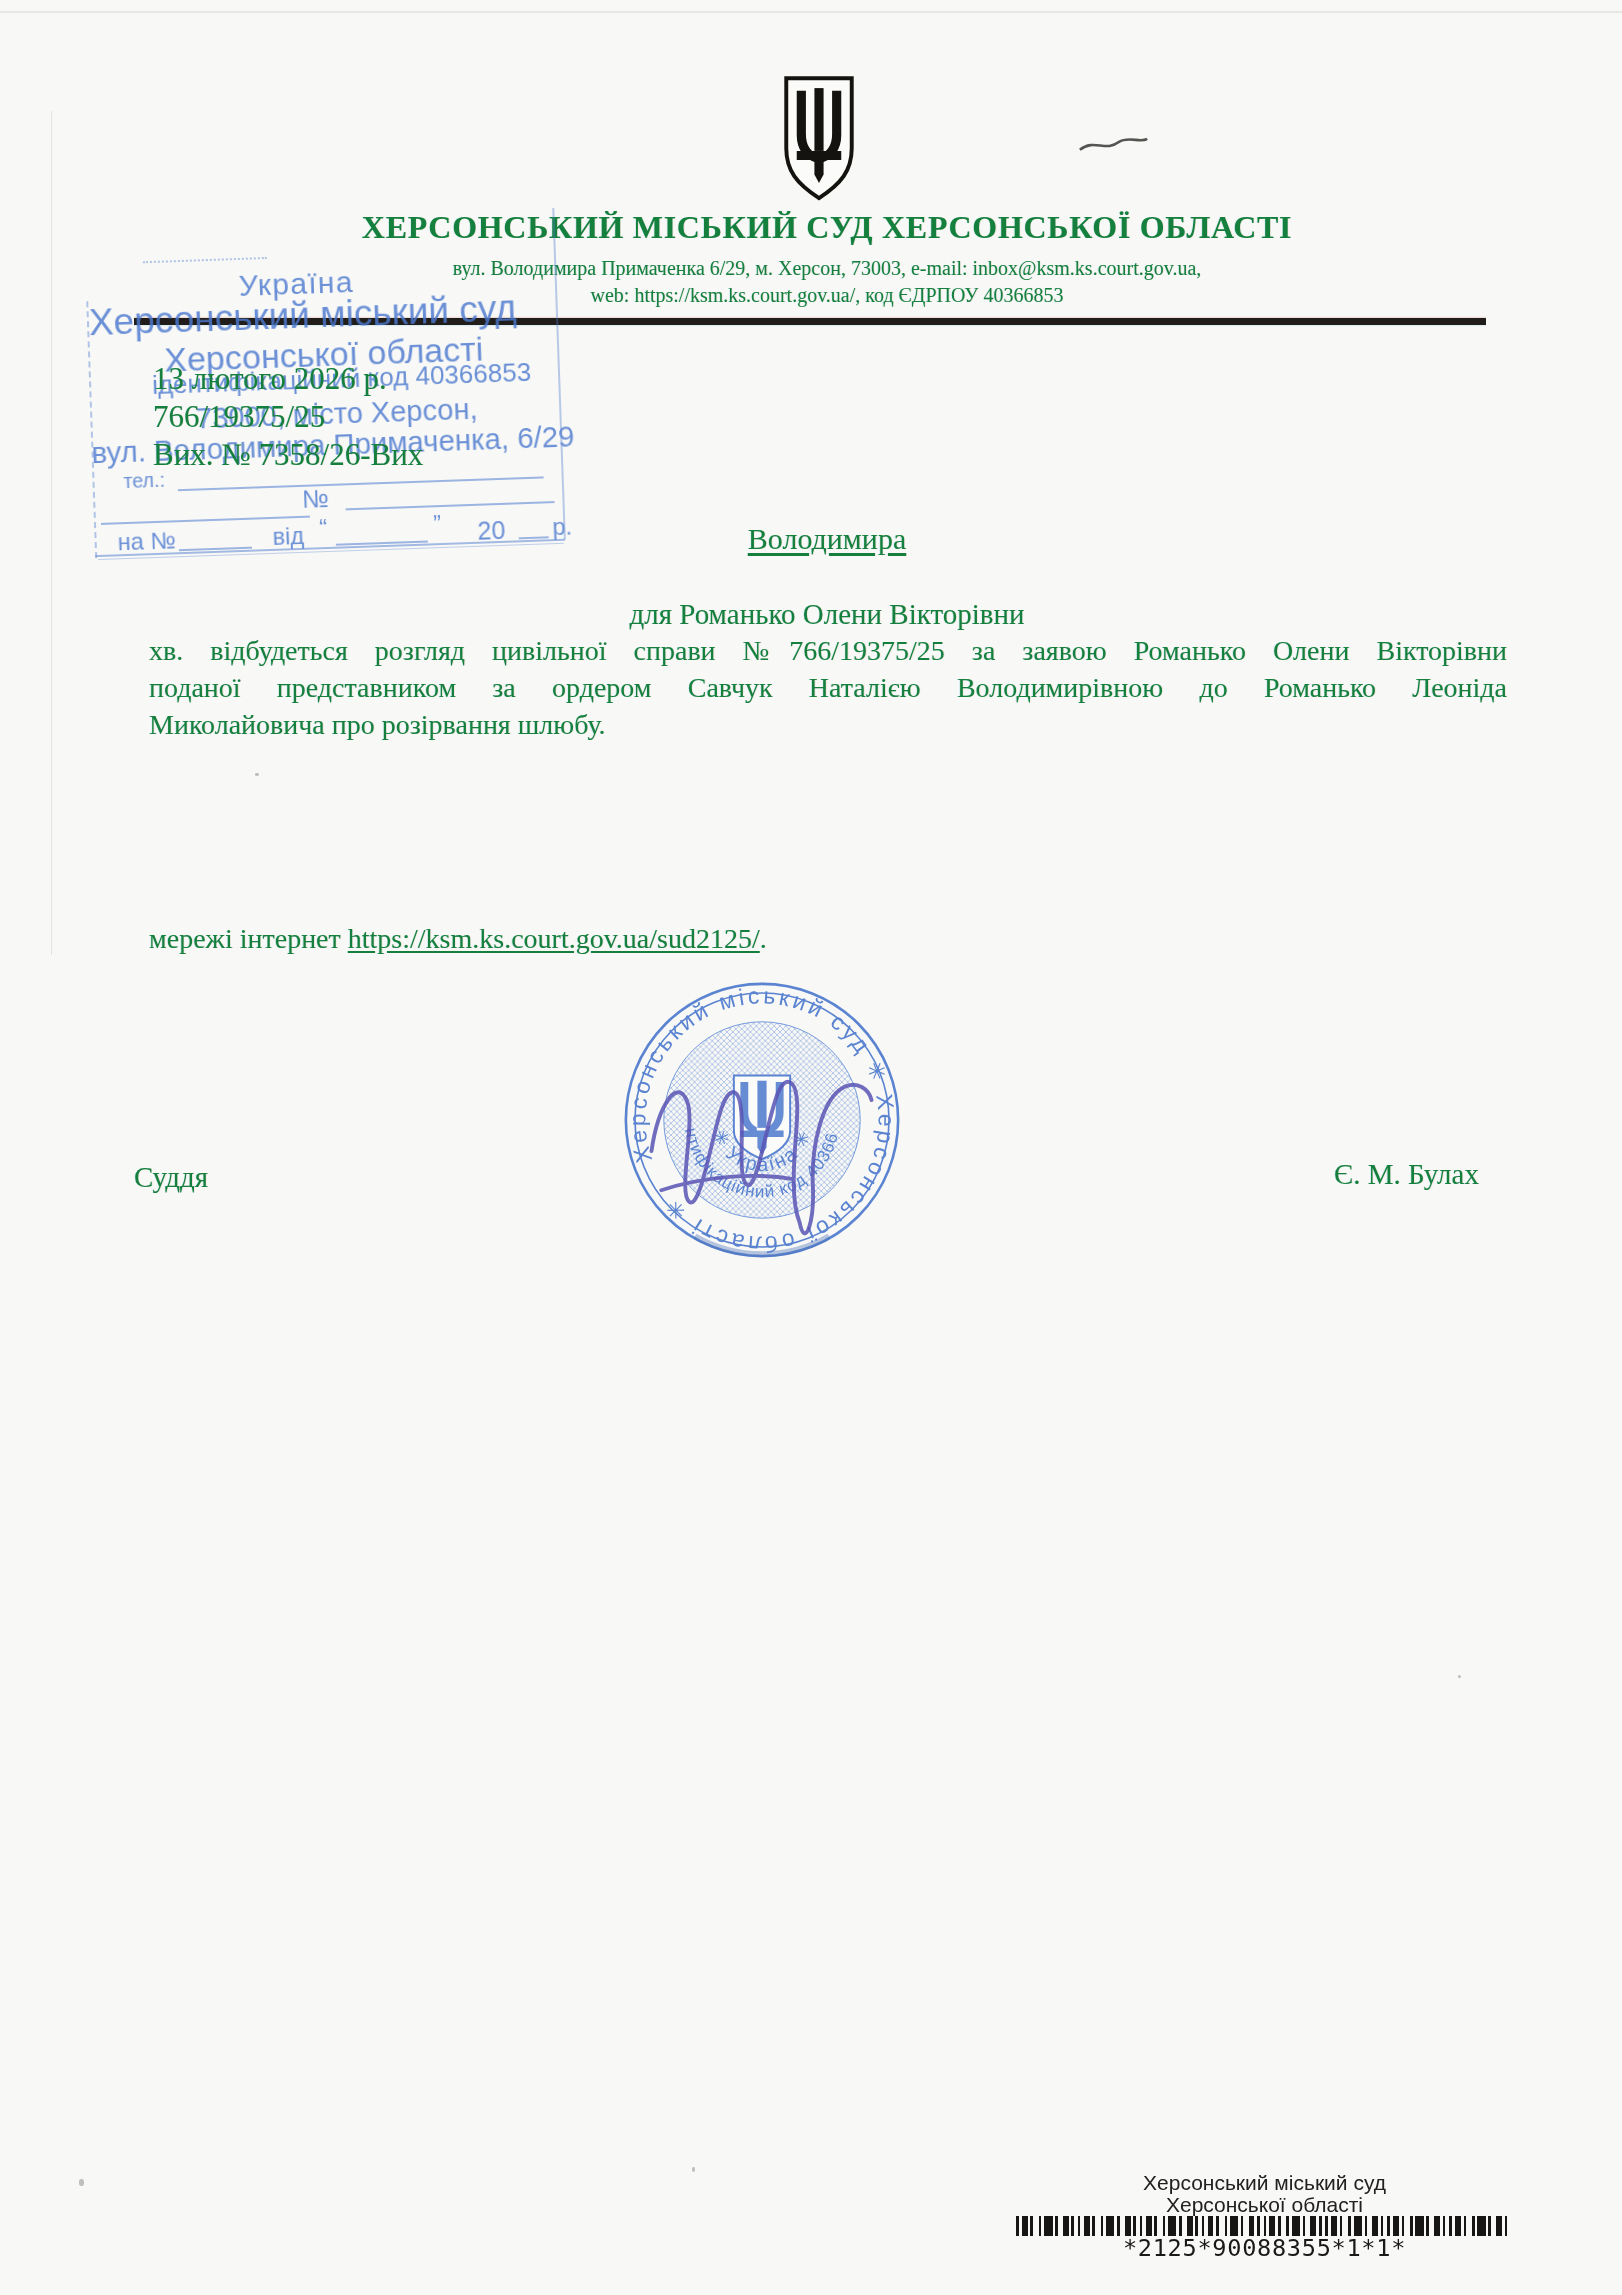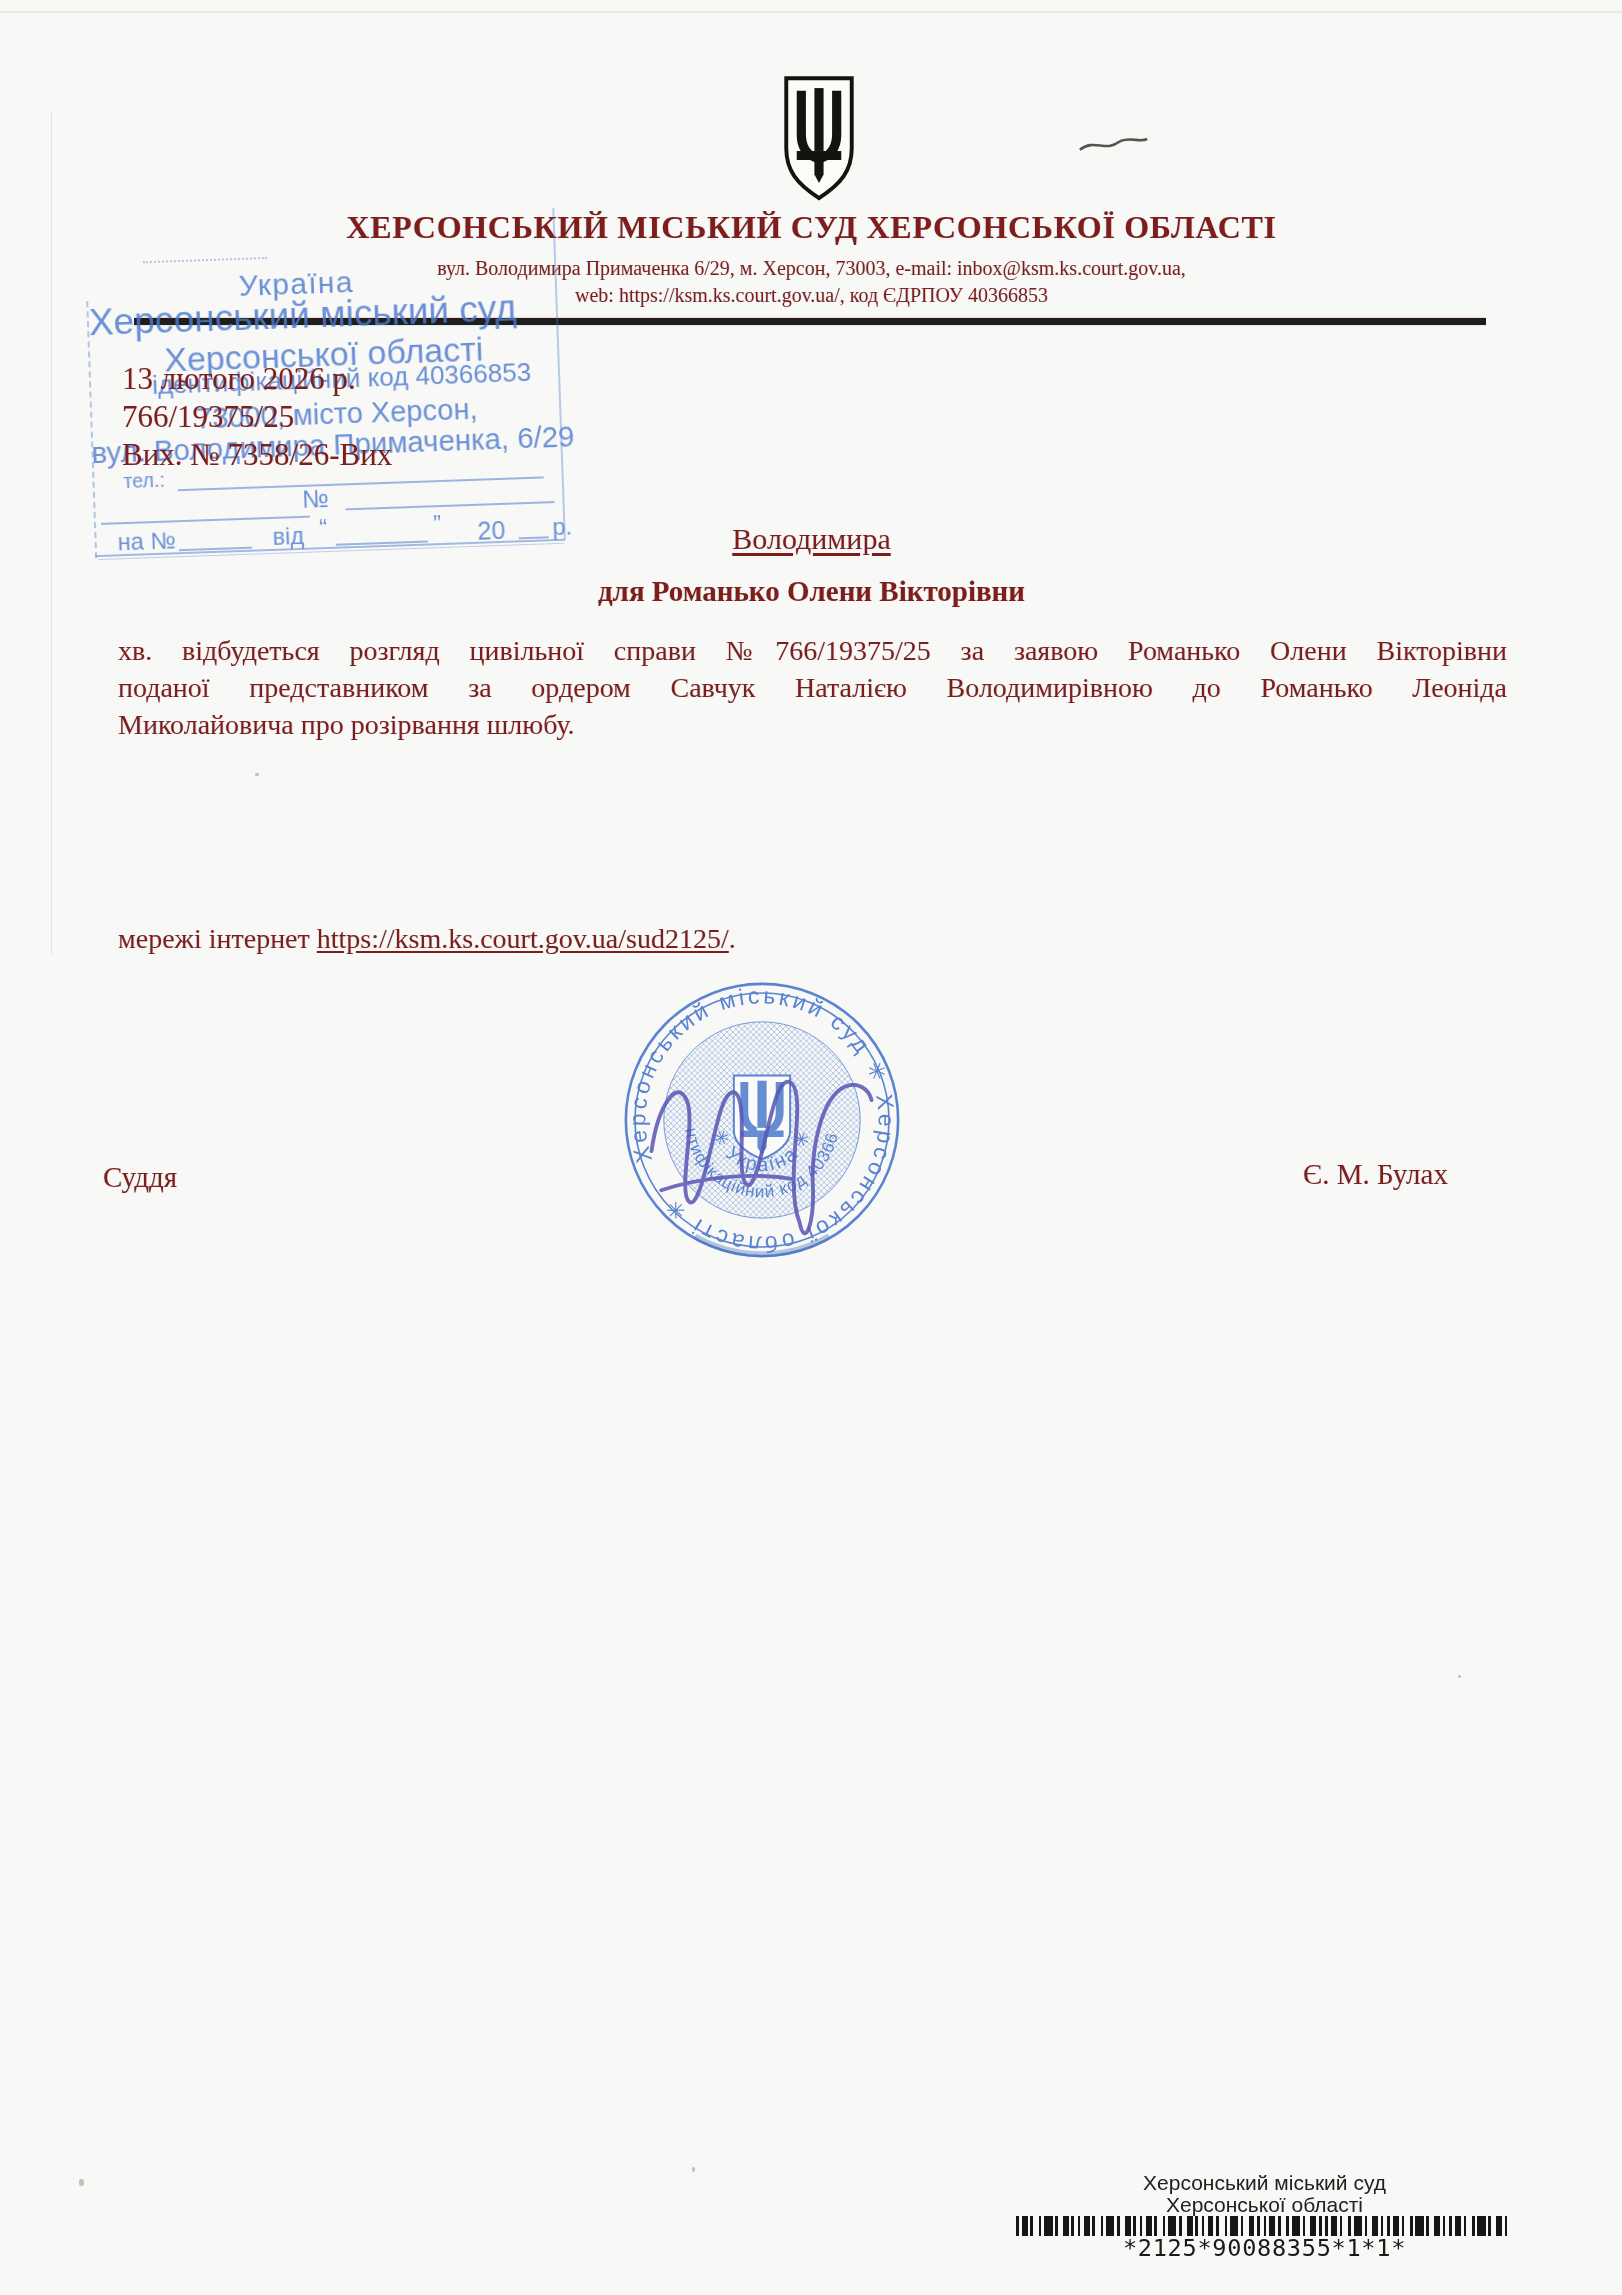--- a/index.html
+++ b/index.html
@@ -4,22 +4,23 @@
 <title>Scanned court notice</title>
 <style>
   html,body{margin:0;padding:0;background:#e8e8e6;}
   #page{
     position:relative; width:1623px; height:2295px;
     background:#f8f8f6; overflow:hidden;
     font-family:"Liberation Serif", serif; color:#1d1b19;
   }
   .abs{position:absolute;}
   .serif-ink{
-    color:#7f1d1d;
+    color:#15803d;
     text-shadow:0.8px 0 0 rgba(200,60,0,.10), -0.8px 0 0 rgba(0,180,230,.14);
+    margin-left:31px;
   }
   
   .court-name{
     left:0; right:0; top:209px; text-align:center;
     font-size:32px; font-weight:bold; letter-spacing:0.7px; white-space:nowrap;
   }
   .addr{left:0; right:0; text-align:center; font-size:20px; white-space:nowrap;}
   .addr1{top:257px;} .addr2{top:284px;}
   .black-bar{
     left:134px; top:318px; width:1352px; height:7.2px; background:#201d1a;
@@ -32,21 +33,21 @@
     font-family:"Liberation Sans", sans-serif;
     color:#4a78cf; filter:blur(0.3px); opacity:.82;
   }
   #inbox-stamp .sline{left:0; right:0; text-align:center; white-space:nowrap;}
   .fill-line{border-bottom:2px solid rgba(74,120,207,.65); height:0;}
   
   .ref-line{left:122px; font-size:31px; white-space:nowrap;}
   
   .notice-title{left:0; right:0; top:522px; text-align:center; font-size:30px;}
   .notice-title span{text-decoration:underline; text-underline-offset:3.9px;}
-  .notice-recipient{left:0; right:0; top:575px; text-align:center; font-size:29px; font-weight:bold;}
+  .notice-recipient{left:0; right:0; top:598px; text-align:center; font-size:29px; font-weight:normal;}
   
   .para{left:118px; width:1389px;}
   .bline{
     font-size:28px; line-height:37px; height:37px; white-space:nowrap;
     text-align:justify; text-align-last:justify;
   }
   .bline.last{text-align-last:left;}
   .bline.indent{text-indent:77px;}
   #p1{top:632px;} #p2{top:810px;} #p3{top:920px;}
   .doc-link{text-decoration:underline; text-underline-offset:3.3px; color:inherit;}

